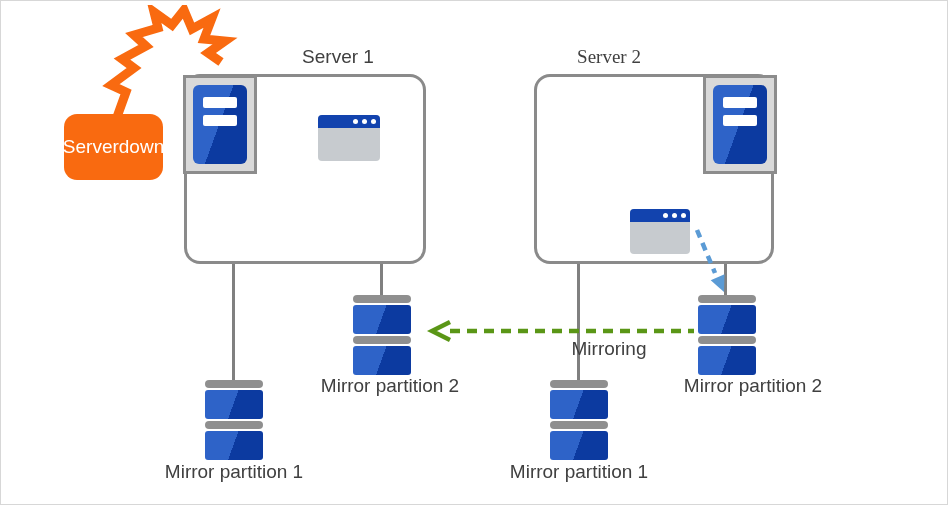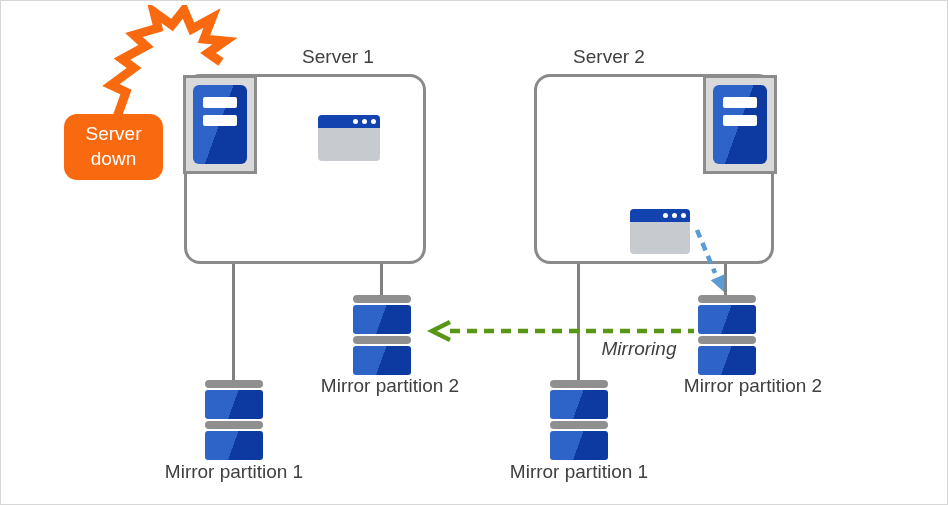--- a/index.html
+++ b/index.html
@@ -8,21 +8,21 @@
     position:relative;width:946px;height:503px;background:#ffffff;
     border:1px solid #d7d7d7;overflow:hidden;
     font-family:"Liberation Sans",sans-serif;color:#111;
   }
   .abs{position:absolute;}
   .label{font-size:19px;color:#404040;text-align:center;white-space:nowrap;line-height:1.1;}
 
   
   .badge{
     left:63px;top:113px;width:99px;height:66px;background:#f96a10;border-radius:13px;
-    color:#fff;font-size:19px;line-height:1.3;display:flex;flex-direction:column;
+    color:#fff;font-size:19px;line-height:1.3;display:flex;flex-direction:row;
     align-items:center;justify-content:center;text-align:center;z-index:4;
   }
 
   
   .srvbox{border:3px solid #8a8a8a;border-radius:16px;background:#fff;z-index:1;}
   .box1{left:183px;top:73px;width:236px;height:184px;}
   .box2{left:533px;top:73px;width:234px;height:184px;}
 
   
   .tower{background:#d9d9d9;border:3px solid #8c8c8c;z-index:3;box-sizing:border-box;}
@@ -76,21 +76,21 @@
   </div>
   <div class="abs label" style="left:262px;top:89px;width:160px;">Application A</div>
   <div class="abs appwin" style="left:317px;top:114px;">
     <div class="titlebar">
       <span class="dot d1"></span>
       <span class="dot d2"></span>
       <span class="dot d3"></span>
     </div>
   </div>
 
-  <div class="abs label" style="left:528px;top:46px;width:160px;">Server 2</div>
+  <div class="abs label" style="left:528px;top:46px;width:160px;font-family:Liberation Serif, serif;">Server 2</div>
   <div class="abs srvbox box2"></div>
   <div class="abs tower" style="left:702px;top:74px;width:74px;height:99px;">
     <div class="tower-inner">
       <div class="tower-bar tb1"></div>
       <div class="tower-bar tb2"></div>
     </div>
   </div>
   <div class="abs label" style="left:612px;top:184px;width:160px;">Application B</div>
   <div class="abs appwin" style="left:629px;top:208px;width:60px;height:45px;">
     <div class="titlebar">
@@ -130,21 +130,21 @@
   <div class="abs label" style="left:478px;top:461px;width:200px;">Mirror partition 1</div>
 
   <div class="abs disk" style="left:697px;top:294px;">
     <div class="cap"></div>
     <div class="platter"></div>
     <div class="cap"></div>
     <div class="platter"></div>
   </div>
   <div class="abs label" style="left:652px;top:375px;width:200px;">Mirror partition 2</div>
 
-  <div class="abs label" style="left:578px;top:338px;width:120px;font-style:italic;">Mirroring</div>
+  <div class="abs label" style="left:548px;top:338px;width:120px;">Mirroring</div>
 
   <svg class="abs arrow-layer" viewBox="0 0 946 503">
 
     <g>
       <line x1="449" y1="330" x2="693" y2="330" stroke="#5a9616" stroke-width="4.5" stroke-dasharray="10 7"></line>
       <polyline points="449,321 431,330 449,339" fill="none" stroke="#5a9616" stroke-width="4.5" stroke-linejoin="miter"></polyline>
     </g>
 
     <g>
       <line x1="696" y1="229" x2="714" y2="272" stroke="#5b9bd5" stroke-width="4.5" stroke-dasharray="8 6"></line>

